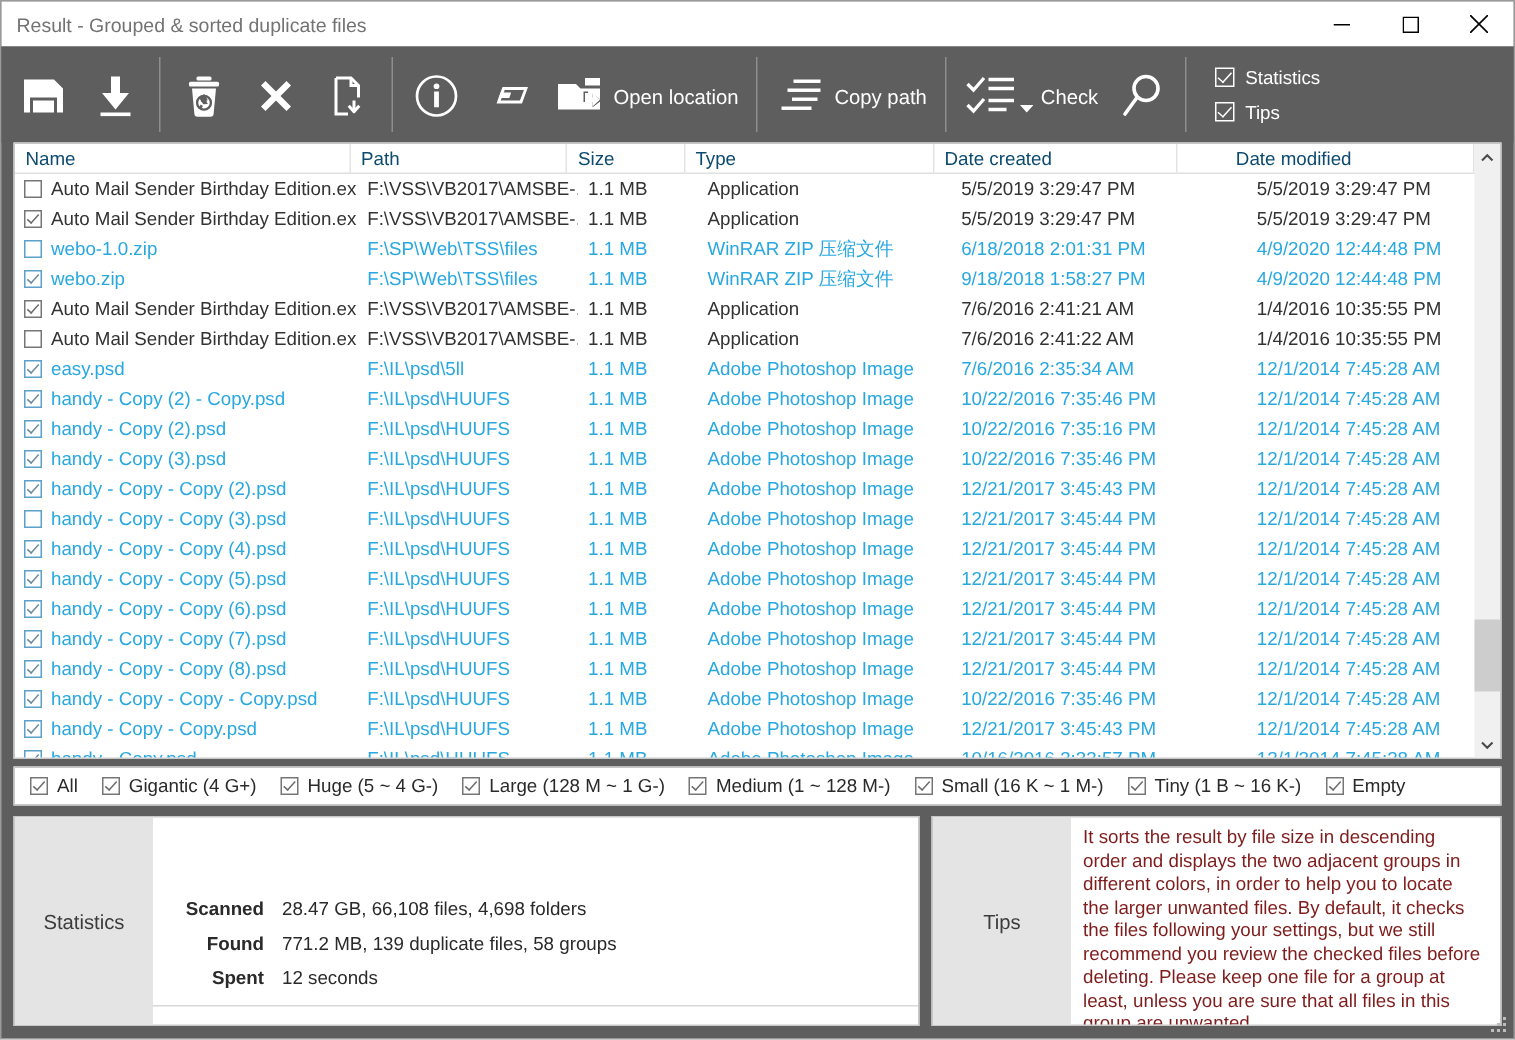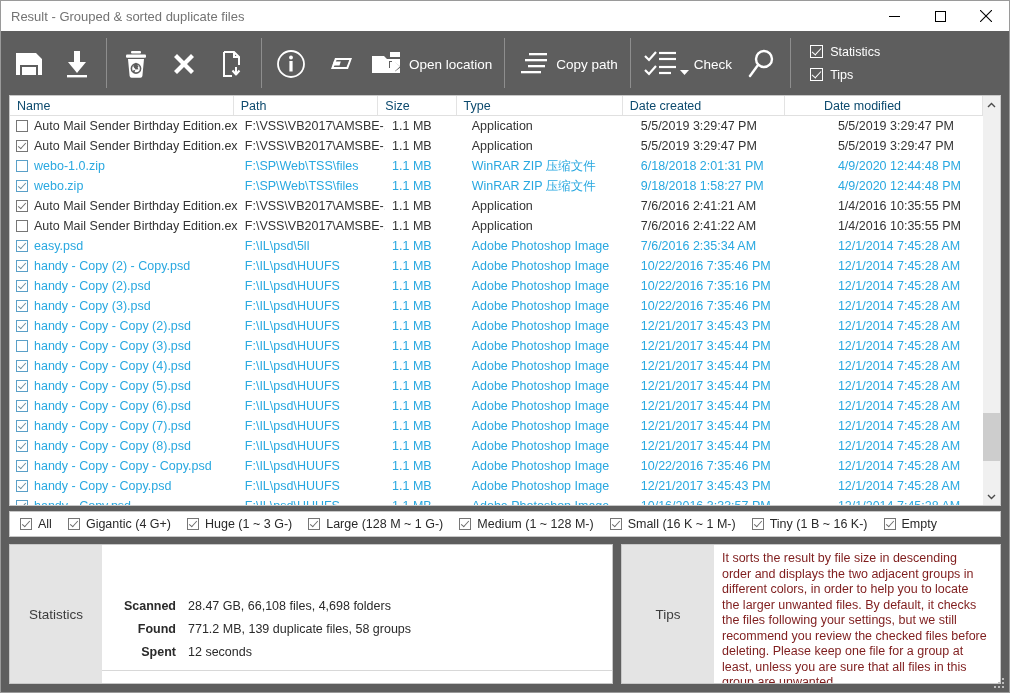--- a/index.html
+++ b/index.html
@@ -590,21 +590,21 @@
       <label class="fitem">
         <span class="cb on"></span>
         <span>All</span>
       </label>
       <label class="fitem">
         <span class="cb on"></span>
         <span>Gigantic (4 G+)</span>
       </label>
       <label class="fitem">
         <span class="cb on"></span>
-        <span>Huge (1 ~ 3 G-)</span>
+        <span>Huge (5 ~ 4 G-)</span>
       </label>
       <label class="fitem">
         <span class="cb on"></span>
         <span>Large (128 M ~ 1 G-)</span>
       </label>
       <label class="fitem">
         <span class="cb on"></span>
         <span>Medium (1 ~ 128 M-)</span>
       </label>
       <label class="fitem">

